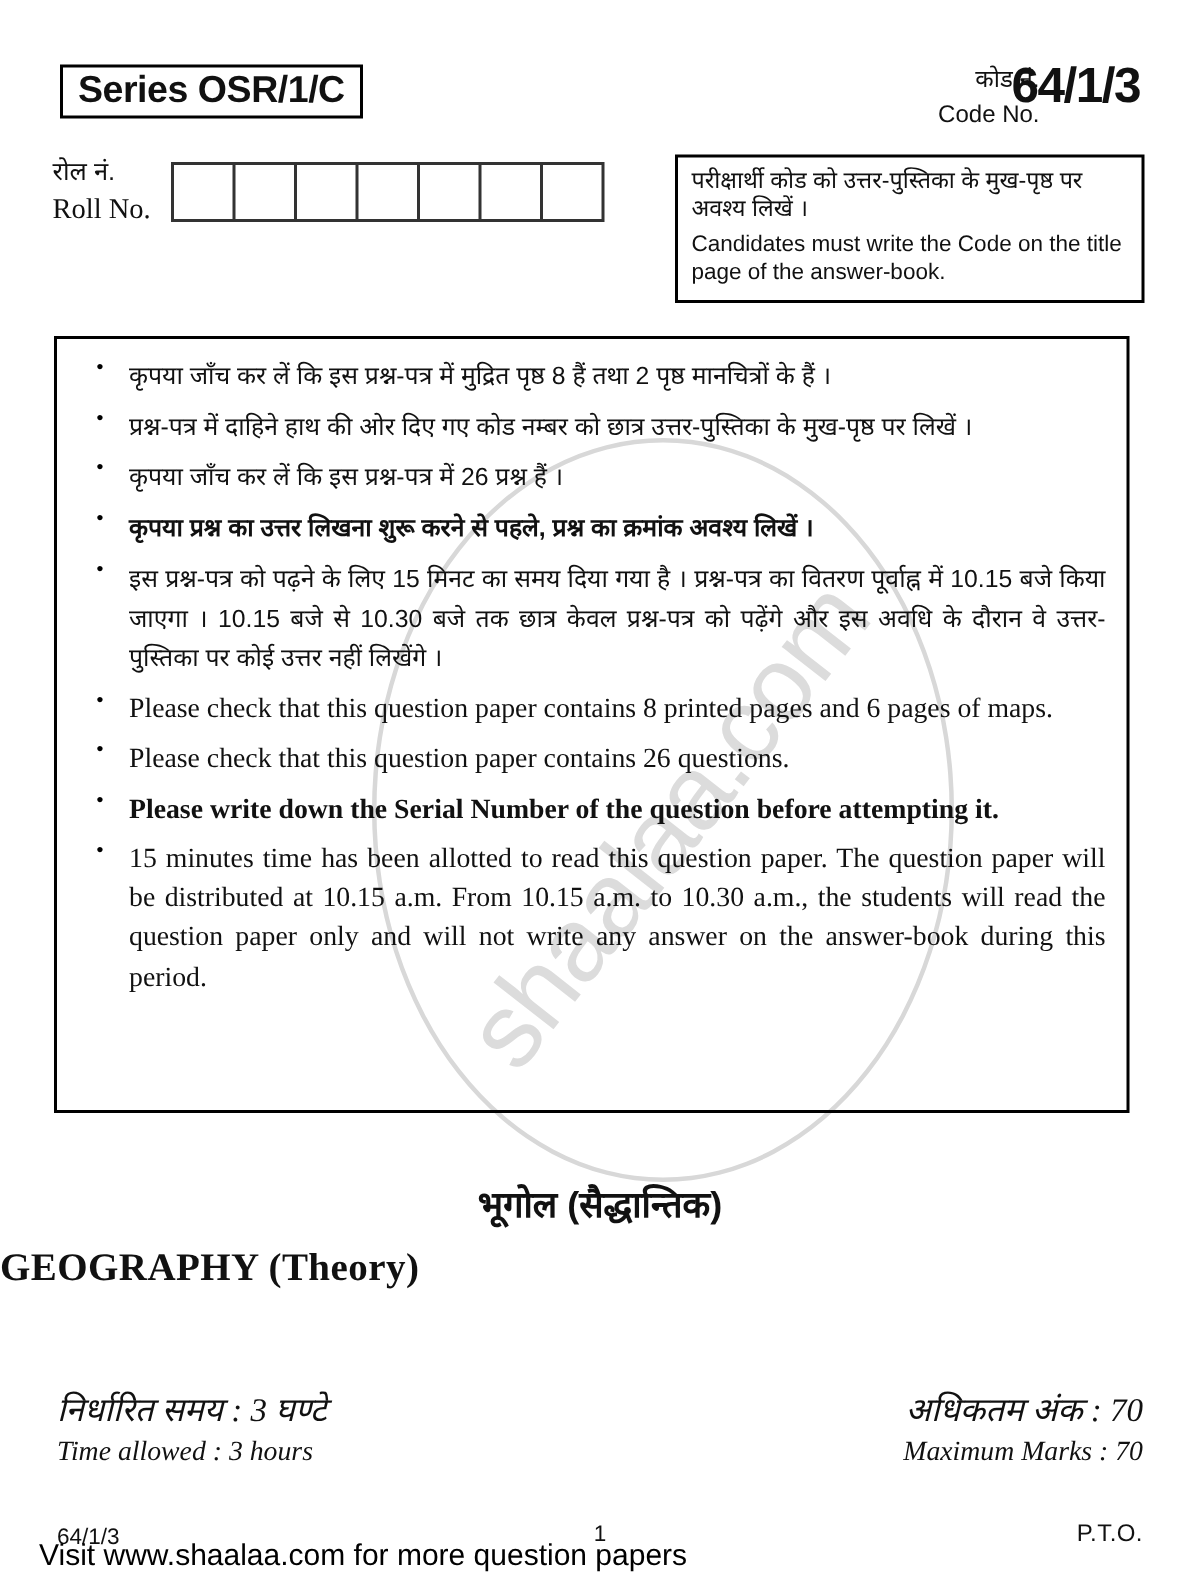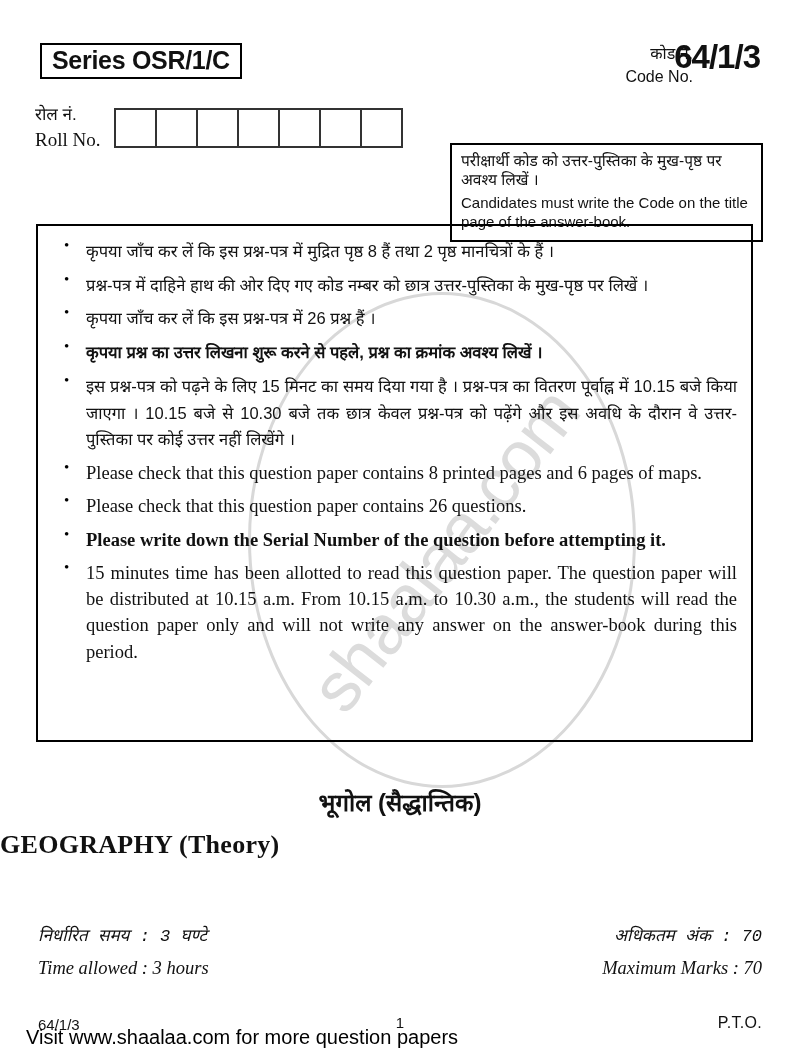--- a/index.html
+++ b/index.html
@@ -139,21 +139,20 @@
   .cand-box {
     position: absolute;
     left: 450px;
     top: 103px;
     width: 313px;
     height: 99px;
     border: 2px solid #000;
     box-sizing: border-box;
     padding: 6px 8px 4px 9px;
     background: transparent;
-    margin-top: 40px;
   }
   .cand-box .hi {
     font-family: "Liberation Sans", "DejaVu Sans", sans-serif;
     font-size: 15.5px;
     line-height: 1.25;
     margin: 0 0 3px 0;
   }
   .cand-box .en {
     font-family: "Liberation Sans", "DejaVu Sans", sans-serif;
     font-size: 15px;
@@ -238,22 +237,22 @@
     position: absolute;
     left: 38px;
     width: 724px;
     display: flex;
     justify-content: space-between;
     align-items: baseline;
   }
   .tm-row.hi { top: 923px; }
   .tm-row.en { top: 958px; justify-content: space-between; }
   .tm-row.hi span {
-    font-family: Liberation Mono, monospace;
-    font-size: 17px;
+    font-family: Liberation Serif, serif;
+    font-size: 22px;
     font-style: italic;
   }
   .tm-row.en span {
     font-family: "Liberation Serif", "DejaVu Serif", serif;
     font-size: 18.5px;
     font-style: italic;
   }
 
   
   .foot-code {

